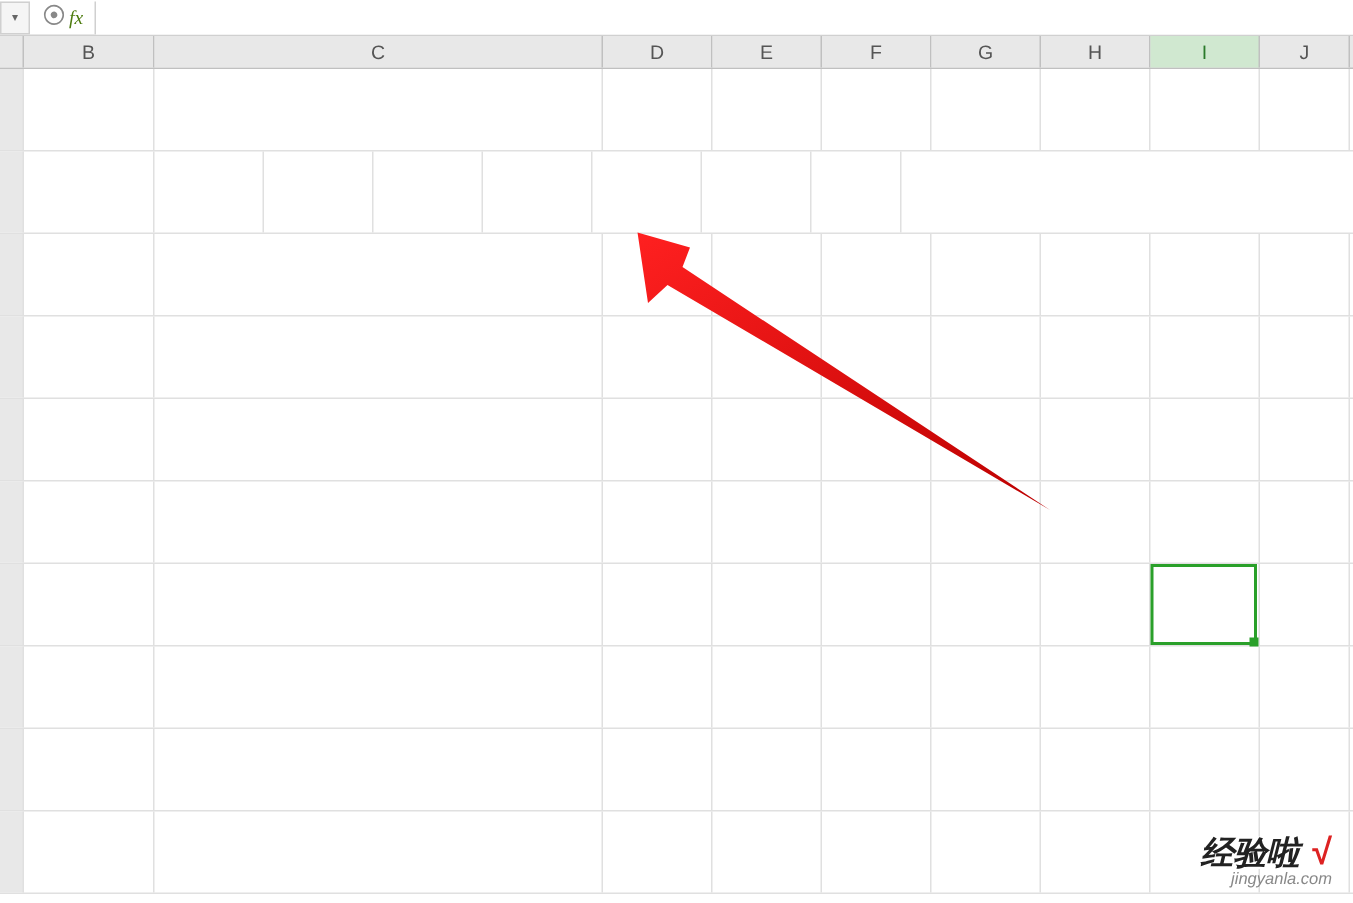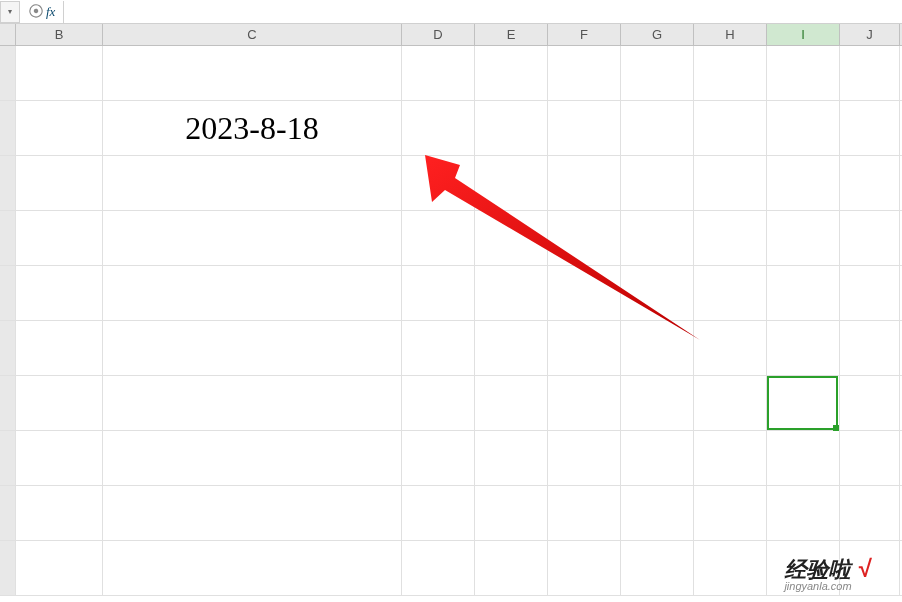--- a/index.html
+++ b/index.html
@@ -37,21 +37,21 @@
       display: flex;
       align-items: center;
       gap: 2px;
       padding: 0 8px;
       color: #888;
     }
     .formula-icon {
       font-size: 13px;
       font-style: italic;
       font-family: serif;
-      color: #0c4a6e;
+      color: #4d7c0f;
     }
     .formula-input {
       flex: 1;
       height: 22px;
       border: none;
       border-left: 1px solid #d0d0d0;
       outline: none;
       padding: 0 6px;
       font-size: 12px;
     }
@@ -141,22 +141,22 @@
     }
     .arrow-svg {
       position: absolute;
       top: 140px;
       left: 400px;
       pointer-events: none;
     }
     .watermark {
       position: absolute;
       bottom: 10px;
-      right: 30px;
-      text-align: left;
+      right: 14px;
+      text-align: right;
       line-height: 1;
     }
     .watermark-main {
       font-size: 22px;
       font-weight: bold;
       color: #222;
       text-shadow: 1px 1px 0 #fff, -1px -1px 0 #fff, 1px -1px 0 #fff, -1px 1px 0 #fff;
       font-style: italic;
       display: inline-block;
     }
@@ -207,23 +207,20 @@
     <div class="cell cell-E"></div>
     <div class="cell cell-F"></div>
     <div class="cell cell-G"></div>
     <div class="cell cell-H"></div>
     <div class="cell cell-I"></div>
     <div class="cell cell-J"></div>
   </div>
   <div class="row">
     <div class="row-header"></div>
     <div class="cell cell-B"></div>
-    <div class="cell cell-C">
-      <span class="date-text">2023-8-18</span>
-    </div>
     <div class="cell cell-D"></div>
     <div class="cell cell-E"></div>
     <div class="cell cell-F"></div>
     <div class="cell cell-G"></div>
     <div class="cell cell-H"></div>
     <div class="cell cell-I"></div>
     <div class="cell cell-J"></div>
   </div>
   <div class="row">
     <div class="row-header"></div>

